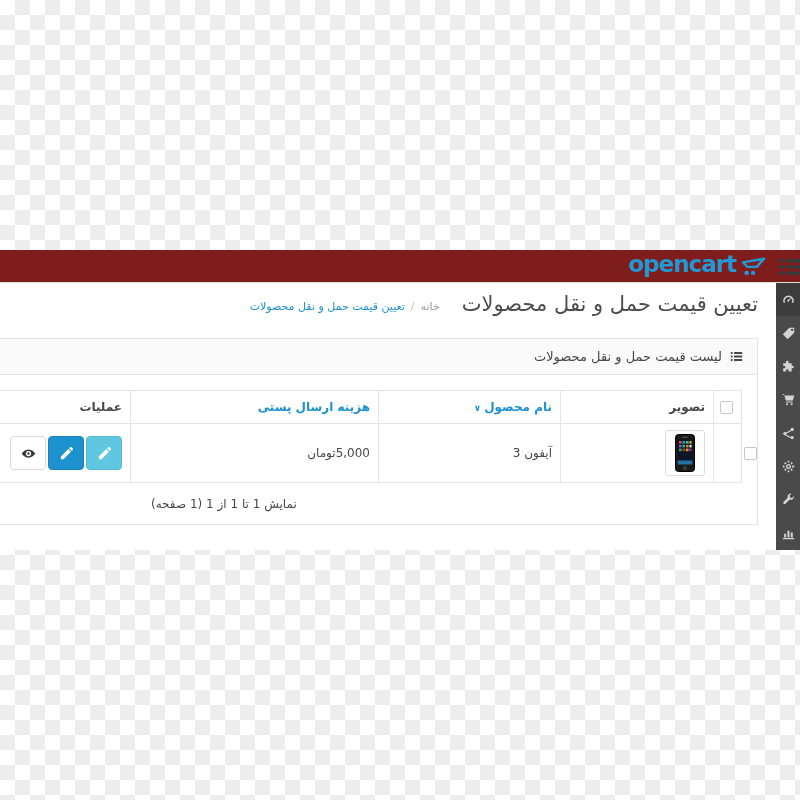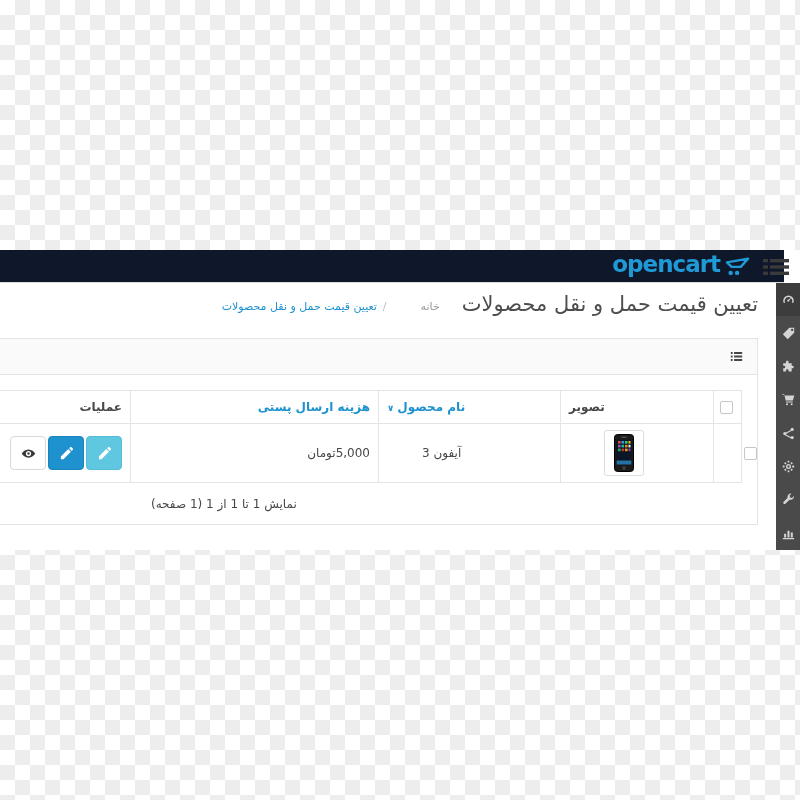--- a/index.html
+++ b/index.html
@@ -7,55 +7,55 @@
   .canvas {
     position:relative; width:800px; height:800px; overflow:hidden; background:#fff;
     background-image:
       linear-gradient(45deg,#ededed 25%,transparent 25%,transparent 75%,#ededed 75%),
       linear-gradient(45deg,#ededed 25%,transparent 25%,transparent 75%,#ededed 75%);
     background-size:30px 30px; background-position:0 0,15px 15px;
   }
   .app { position:absolute; top:250px; left:0; width:800px; height:300px; background:#fff; }
 
   
-  .topbar { position:absolute; top:0; left:0; right:16px; height:33px; background:#0f172a; border-bottom:1px solid #dcdcdc; }
+  .topbar { position:absolute; top:0; left:0; right:0; height:33px; background:#7f1d1d; border-bottom:1px solid #dcdcdc; }
   .logo { position:absolute; top:1px; right:32px; display:flex; align-items:center; gap:4px; color:#1f9ad6; font-size:23px; font-weight:bold; letter-spacing:-1px; }
   .logo-cart { width:28px; height:22px; margin-top:4px; }
   .menu-toggle { position:absolute; top:7px; right:-5px; width:26px; height:20px; }
 
   
   .sidebar { position:absolute; top:33px; right:0; bottom:0; width:24px; background:#4a4a4a; display:flex; flex-direction:column; }
   .side-item { flex:1; display:flex; align-items:center; justify-content:center; cursor:pointer; }
   .side-item.active { background:#3d3d3d; }
   .side-item svg { width:13px; height:13px; fill:#d4d4d4; }
 
   
   .main { position:absolute; top:33px; right:24px; left:0; bottom:0; background:#fff; direction:rtl; }
   .page-header { display:flex; align-items:center; gap:22px; padding:9px 18px 0 0; }
   .page-title { font-size:21px; font-weight:normal; color:#4d4d4d; }
   .breadcrumb { display:flex; align-items:center; gap:6px; font-size:11px; margin-top:4px; }
-  .crumb-home { color:#9a9a9a;margin-left:28px; }
+  .crumb-home { color:#9a9a9a; }
   .crumb-sep { color:#bbb; }
   .crumb-link { color:#1e91cf; text-decoration:none; cursor:pointer; }
 
   
   .panel { position:absolute; top:55px; right:18px; left:-60px; height:187px; background:#fff; border:1px solid #e4e4e4; }
   .panel-heading { height:36px; background:#fafafa; border-bottom:1px solid #e4e4e4; display:flex; align-items:center; gap:8px; padding:0 14px; color:#474747; font-size:13px; }
   .panel-heading svg { width:13px; height:13px; fill:#474747; }
   .panel-body { padding:15px; }
 
   table.grid { width:100%; border-collapse:collapse; table-layout:fixed; direction:rtl; }
   table.grid td { border:1px solid #e4e4e4; font-size:12px; color:#474747; padding:6px 8px; vertical-align:middle; background:#fff; }
   tr.thead td { height:33px; font-weight:bold; }
   tr.trow td { height:53px;padding-left:43px; }
   .col-select { width:28px; }
   .col-image { width:153px; }
   .col-name { width:182px; }
   .col-cost { width:248px; }
-  .ta-c { text-align:left; } .ta-r { text-align:right; }
+  .ta-c { text-align:right; } .ta-r { text-align:right; }
   .sort-link { color:#1e91cf; text-decoration:none; font-weight:bold; cursor:pointer; }
   .caret { font-size:9px; margin-right:3px; }
   .checkbox { width:13px; height:13px; border:1px solid #c6c6c6; border-radius:2px; background:#fff; display:inline-block; vertical-align:middle; cursor:pointer; }
 
   .thumb { width:40px; height:46px; background:#fff; border:1px solid #ddd; border-radius:3px; display:inline-flex; align-items:center; justify-content:center; }
 
   .btn-group { display:flex; gap:2px; justify-content:flex-start; }
   .btn { width:36px; height:34px; border-radius:4px; display:flex; align-items:center; justify-content:center; cursor:pointer; }
   .btn svg { width:15px; height:15px; }
   .btn-default { background:#fff; border:1px solid #d9d9d9; }
@@ -148,20 +148,21 @@
           <span class="crumb-sep">/</span>
           <a class="crumb-link">تعیین قیمت حمل و نقل محصولات</a>
         </div>
       </div>
 
       <div class="panel">
         <div class="panel-heading">
           <svg viewBox="0 0 16 16">
               <path d="M1 2.6h2.2v2.2H1zM5 2.6h10v2.2H5zM1 6.9h2.2v2.2H1zM5 6.9h10v2.2H5zM1 11.2h2.2v2.2H1zM5 11.2h10v2.2H5z"></path>
             </svg>
+          <span>لیست قیمت حمل و نقل محصولات</span>
         </div>
         <div class="panel-body">
           <table class="grid">
             <tbody>
                 <tr class="thead">
               <td class="col-select ta-c"><span class="checkbox"></span></td>
               <td class="col-image ta-c">تصویر</td>
               <td class="col-name ta-c">
                 <a class="sort-link"><span>نام محصول</span><span class="caret">∨</span></a>
               </td>

